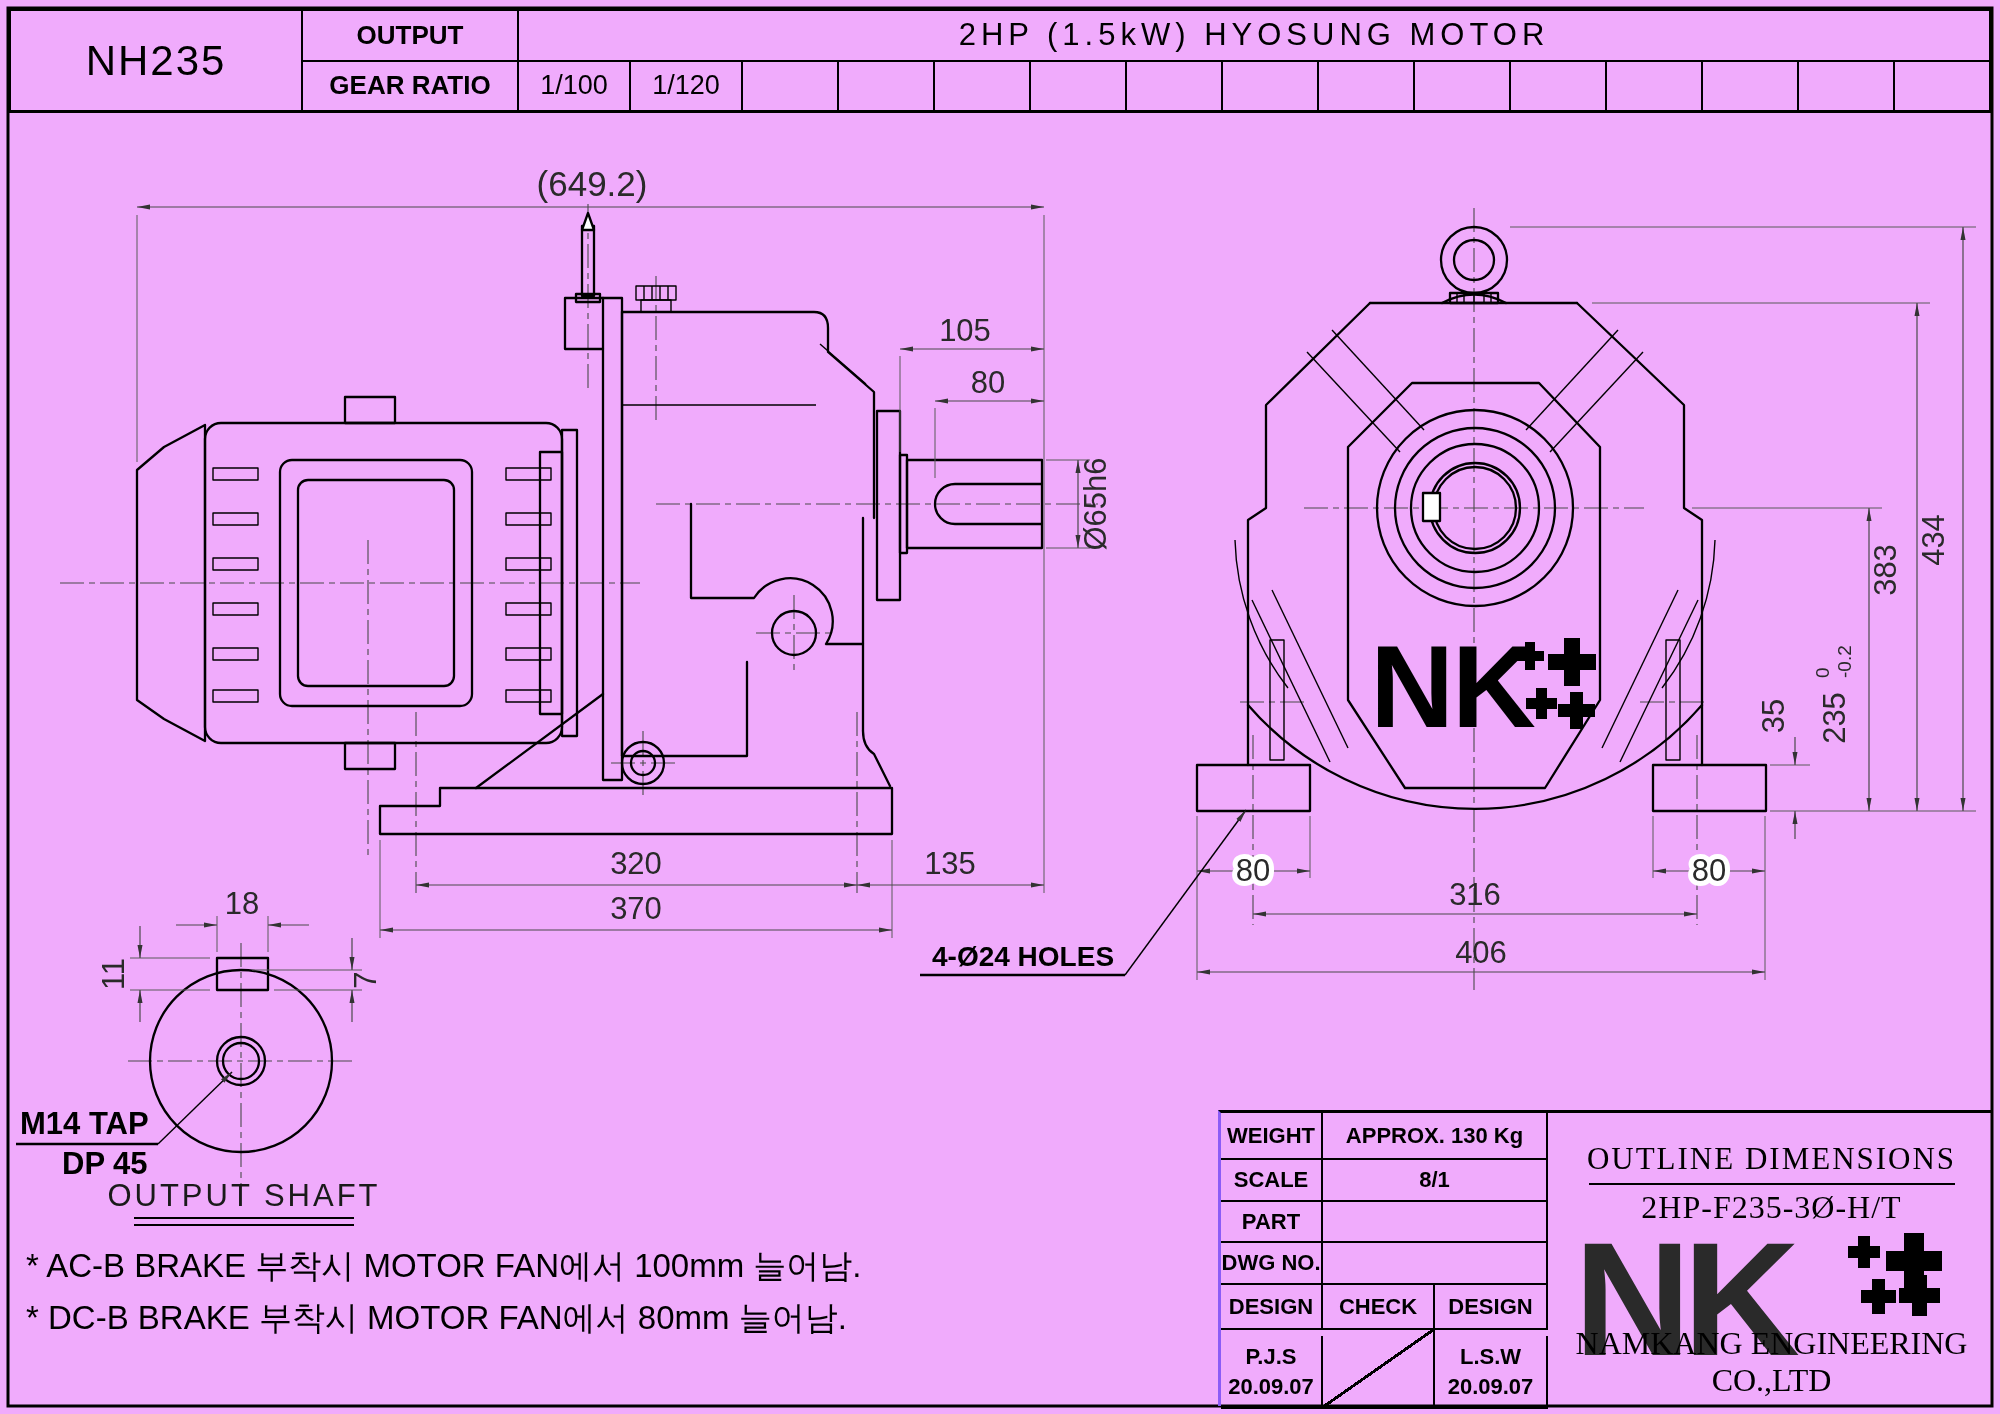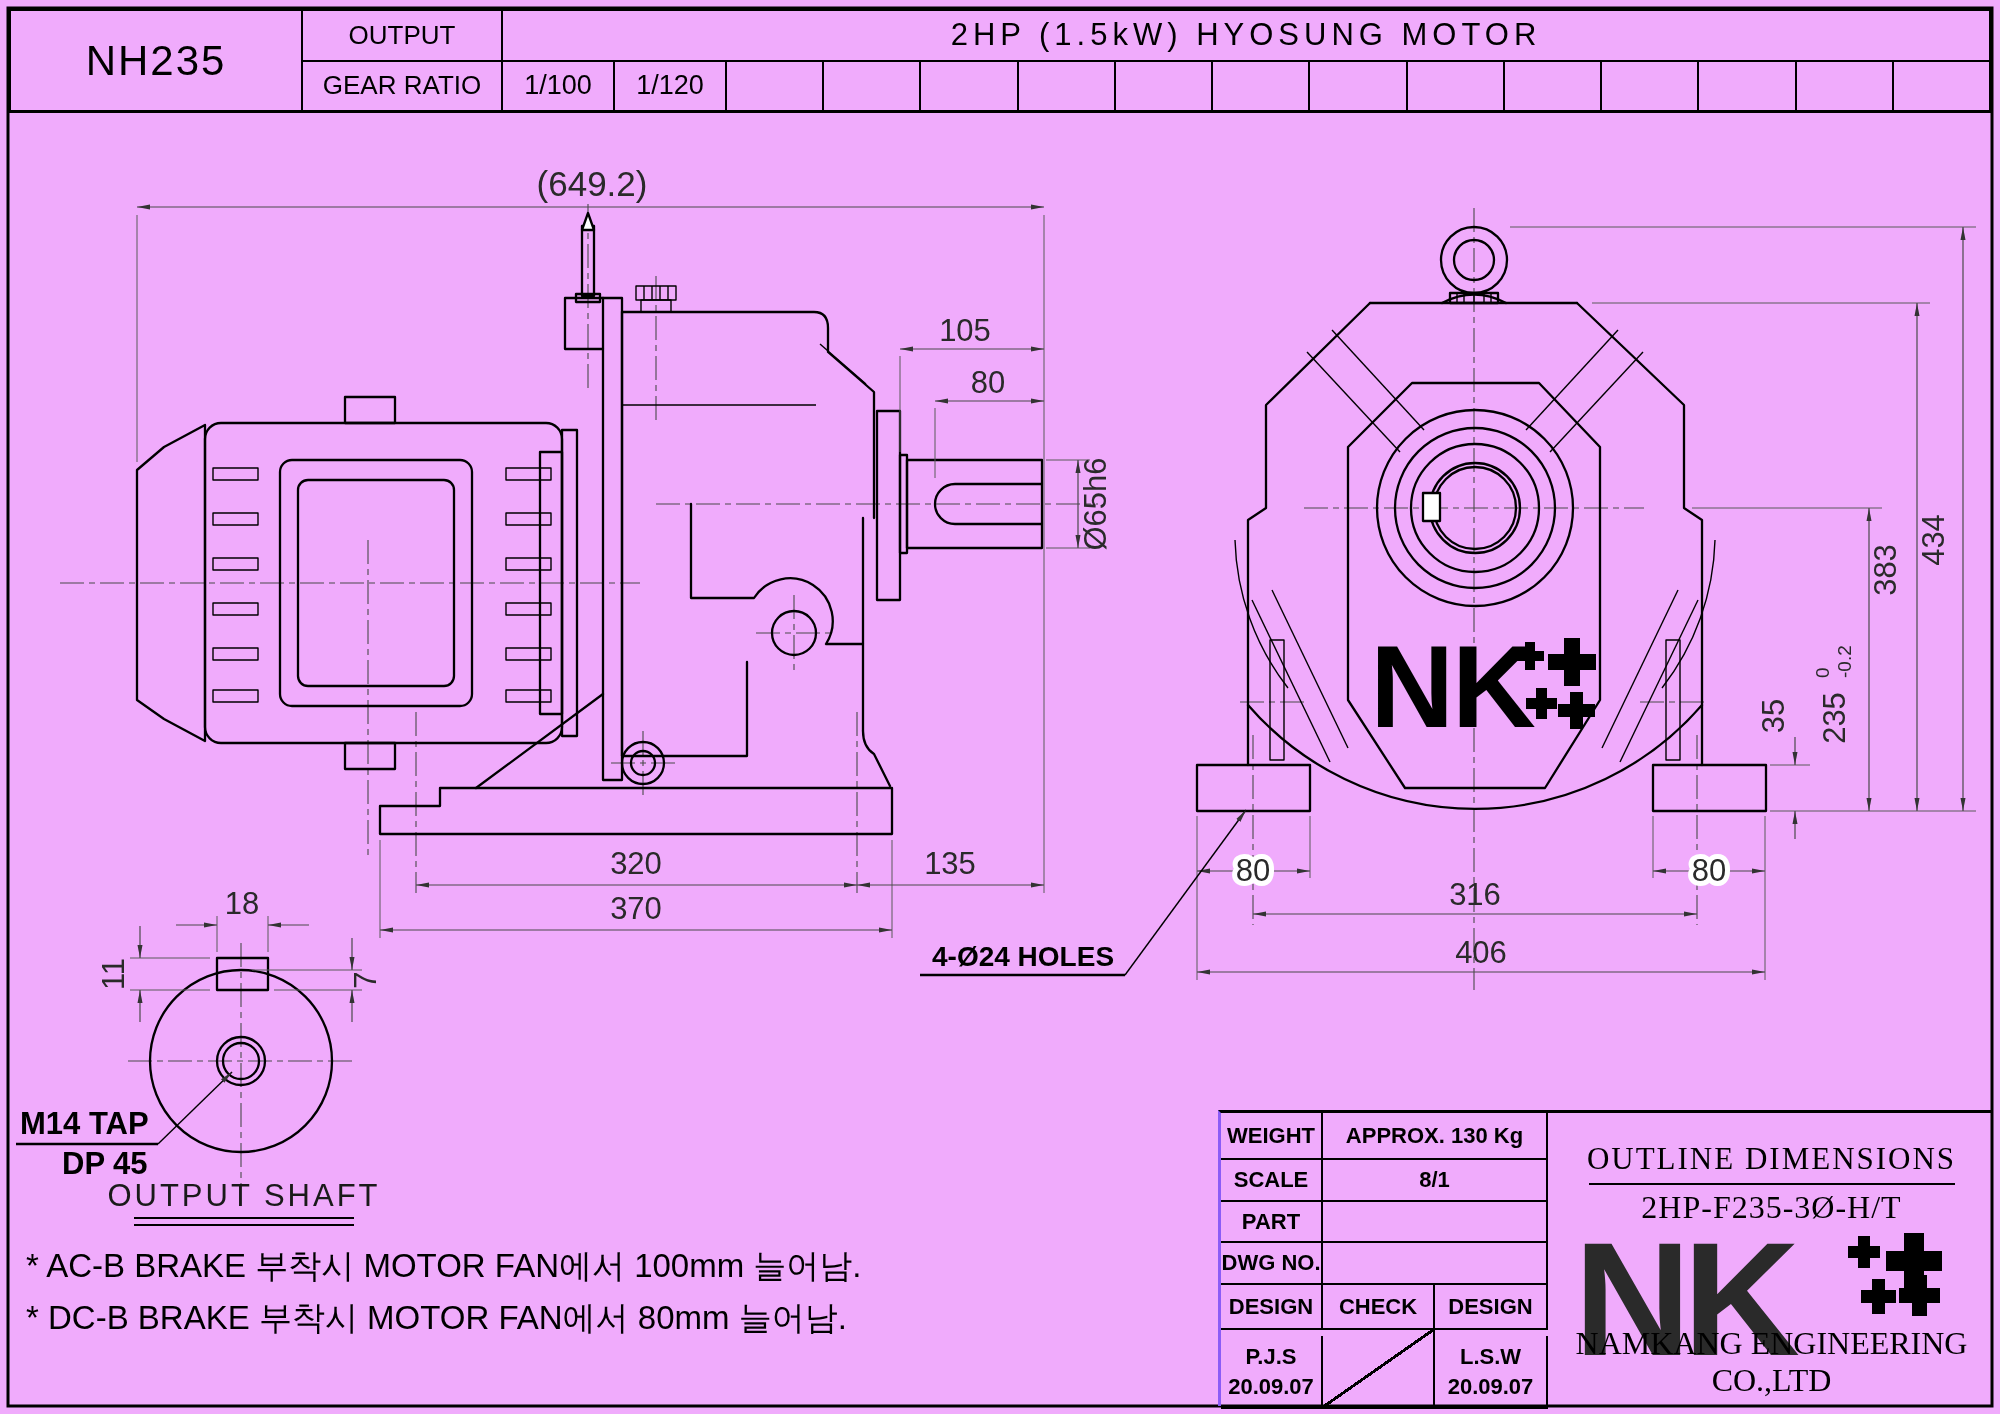--- a/index.html
+++ b/index.html
@@ -4,21 +4,21 @@
 <style>
   html,body{margin:0;padding:0;background:#888;}
   #sheet{position:relative;width:2000px;height:1414px;background:#f0abfc;overflow:hidden;
          font-family:"Liberation Sans",sans-serif;color:#000;}
   #sheet *{box-sizing:border-box;}
   svg{position:absolute;left:0;top:0;}
   
   .hdr{position:absolute;left:8px;top:8px;width:1984px;height:105px;border:3px solid #000;display:flex;}
   .hdr .model{width:292px;border-right:2px solid #000;display:flex;align-items:center;justify-content:center;
               font-size:42px;letter-spacing:2px;}
-  .hdr .mid{width:200px;border-right:2px solid #000;display:flex;flex-direction:column;}
+  .hdr .mid{width:216px;border-right:2px solid #000;display:flex;flex-direction:column;font-weight:bold;}
   .hdr .mid>div{flex:1;display:flex;align-items:center;justify-content:center;font-size:26px;}
   .hdr .mid>div:first-child{border-bottom:2px solid #000;}
   .hdr .rest{flex:1;display:flex;flex-direction:column;}
   .hdr .motor{flex:1;border-bottom:2px solid #000;display:flex;align-items:center;justify-content:center;
               font-size:31px;letter-spacing:5px;}
   .hdr .ratios{flex:1;display:flex;}
   .hdr .rcell{width:112px;border-right:2px solid #000;display:flex;align-items:center;justify-content:center;font-size:27px;}
   .hdr .empty{flex:1;border-right:2px solid #000;}
   .hdr .empty:last-child{border-right:none;}
   

